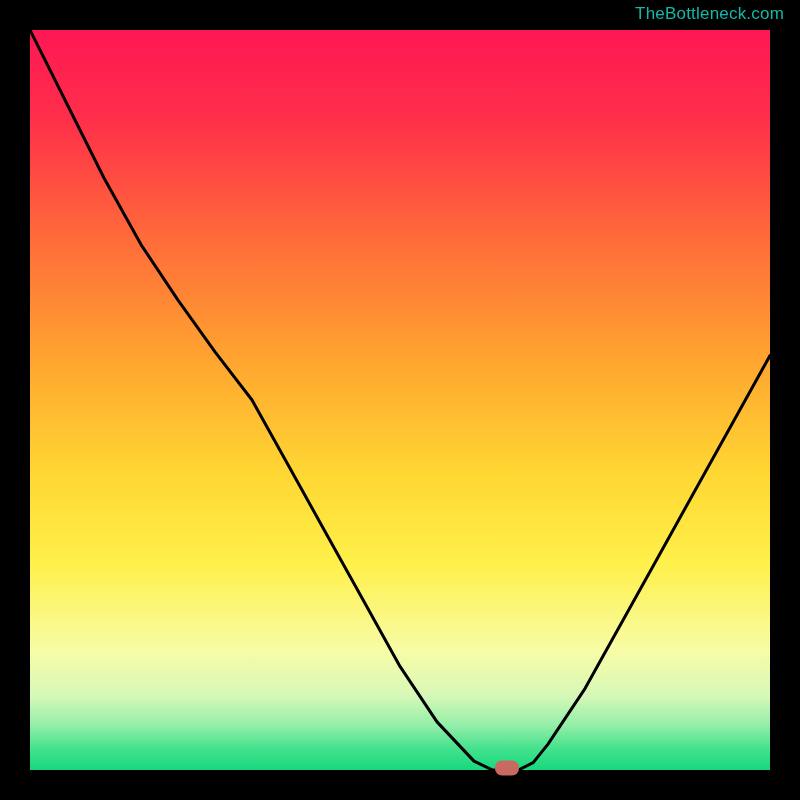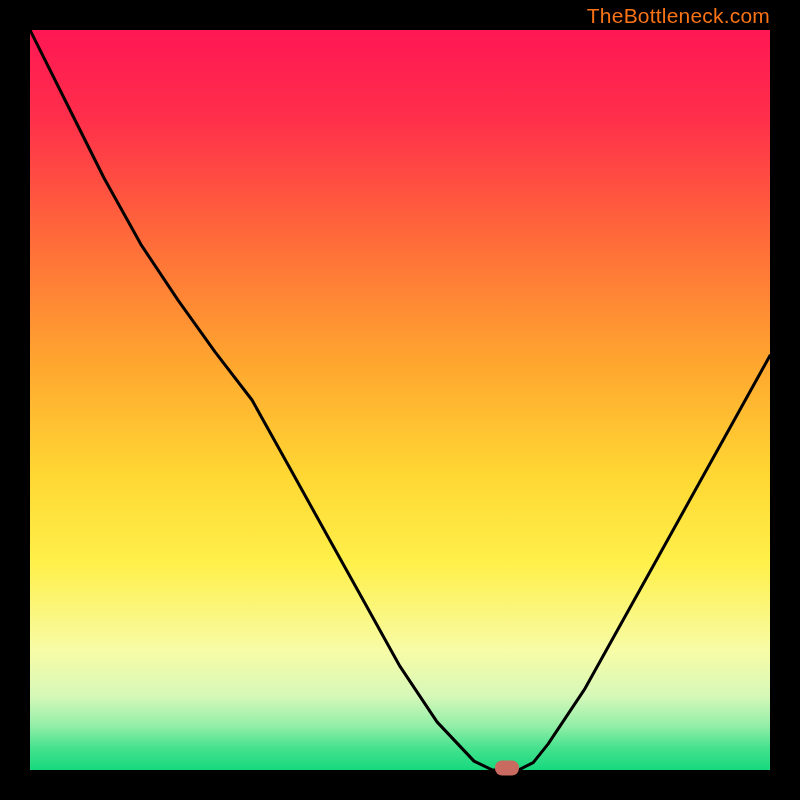--- a/index.html
+++ b/index.html
@@ -7,23 +7,23 @@
     padding: 0;
     width: 800px;
     height: 800px;
     background: #000;
     font-family: Arial, Helvetica, sans-serif;
     position: relative;
   }
   .watermark {
     position: absolute;
     top: 4px;
-    right: 30px;
-    color: #f97316;
-    font-size: 21px;
+    right: 16px;
+    color: #14b8a6;
+    font-size: 17px;
     letter-spacing: 0.2px;
     z-index: 10;
   }
   .plot-area {
     position: absolute;
     left: 30px;
     top: 30px;
     width: 740px;
     height: 740px;
   }

